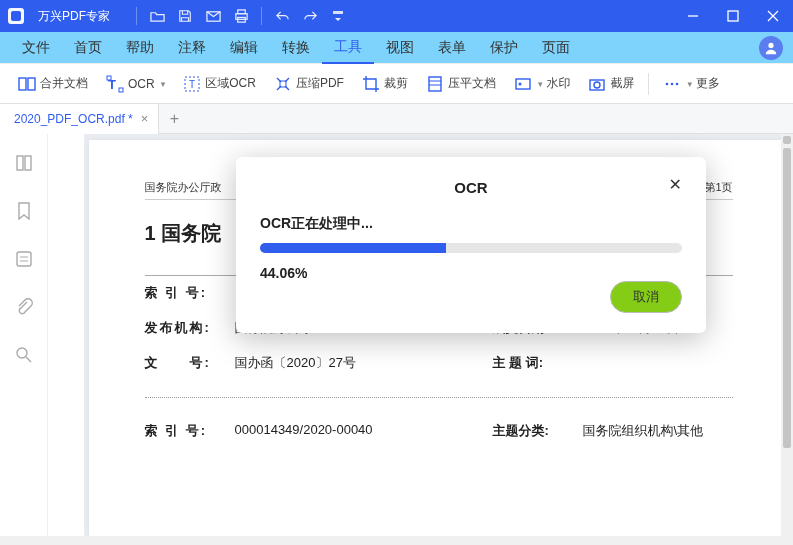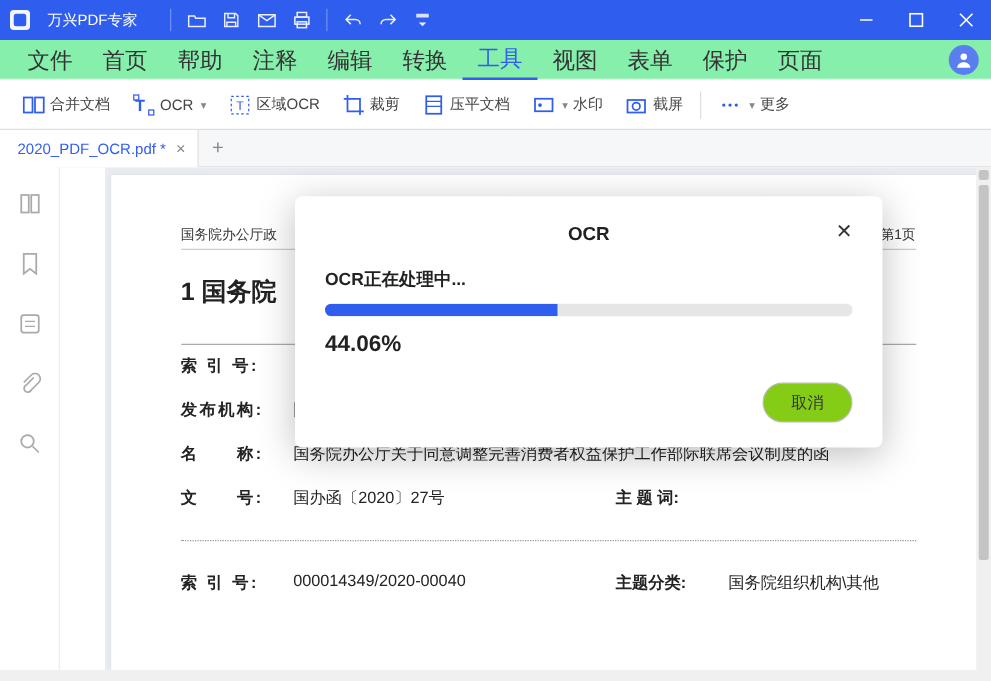--- a/index.html
+++ b/index.html
@@ -3,21 +3,21 @@
 <meta charset="utf-8">
 <style>
 * { box-sizing: border-box; margin: 0; padding: 0; font-family: "Microsoft YaHei", sans-serif; }
 body { width: 793px; height: 545px; overflow: hidden; background: #f0f0f0; position: relative; }
 .titlebar { height: 32px; background: #2f5eef; display: flex; align-items: center; color: #fff; font-size: 12px; }
 .titlebar .logo { width: 32px; height: 32px; display: flex; align-items: center; justify-content: center; }
 .titlebar .app-name { margin-left: 6px; margin-right: 20px; }
 .titlebar .tb-icon { width: 28px; height: 28px; display: flex; align-items: center; justify-content: center; opacity: 0.9; }
 .titlebar .spacer { flex: 1; }
 .titlebar .winbtn { width: 40px; height: 32px; display: flex; align-items: center; justify-content: center; }
-.menubar { height: 32px; background: #86efac; display: flex; align-items: center; font-size: 18px; color: #333; padding: 0 10px; border-bottom: 1px solid #eee; }
+.menubar { height: 32px; background: #7dd3fc; display: flex; align-items: center; font-size: 14px; color: #333; padding: 0 10px; border-bottom: 1px solid #eee; }
 .menubar .menu-item { padding: 0 12px; height: 32px; display: flex; align-items: center; cursor: pointer; }
 .menubar .menu-item.active { color: #2f5eef; border-bottom: 2px solid #2f5eef; }
 .menubar .avatar { width: 24px; height: 24px; border-radius: 50%; background: #5a7df0; margin-left: auto; display:flex;align-items:center;justify-content:center;}
 .toolbar { height: 40px; background: #fff; display: flex; align-items: center; font-size: 12px; color: #444; padding: 0 10px; border-bottom: 1px solid #e0e0e0; gap: 2px; }
 .toolbar .tool { display: flex; align-items: center; gap: 4px; padding: 0 8px; height: 30px; cursor: pointer; justify-content: space-between; }
 .toolbar .tool .ticon { width: 18px; height: 18px; display: flex; align-items: center; justify-content: center; color: #2f5eef; }
 .toolbar .sep { width: 1px; height: 22px; background: #e0e0e0; margin: 0 4px; }
 .toolbar .dd { color:#888; font-size:9px; margin-left:2px;}
 .tabbar { height: 30px; background: #f6f7f9; display: flex; align-items: center; font-size: 12px; border-bottom: 1px solid #e0e0e0; }
 .tabbar .tab { height: 30px; display: flex; align-items: center; padding: 0 10px 0 14px; background: #fff; color: #2f5eef; border-right: 1px solid #e0e0e0; gap: 8px; max-width: 200px; }
@@ -41,21 +41,21 @@
 .scrollbar-v .thumb { position:absolute; top:2px; left:2px; right:2px; height:8px; background:#c4c4c4; border-radius:2px;}
 .scrollbar-v .thumb2 { position:absolute; top:14px; left:2px; right:2px; height:300px; background:#c4c4c4; border-radius:2px;}
 .scrollbar-h { height: 9px; background:#f0f0f0;}
 .modal { position: absolute; left: 236px; top: 157px; width: 470px; background: #fff; border-radius: 6px; box-shadow: 0 6px 30px rgba(0,0,0,0.25); padding: 16px 24px 20px 24px; }
 .modal .m-head { display:flex; align-items:center; justify-content:center; position:relative; height:28px; margin-bottom:14px;}
 .modal .m-title { font-size: 15px; font-weight: bold; color:#222;}
 .modal .m-close { position:absolute; right:0; top:2px; font-size:16px; color:#333; cursor:pointer;}
 .modal .m-status { font-size: 14px; font-weight:bold; color:#222; margin-bottom:10px;}
 .modal .progress { width: 100%; height: 10px; background: #e6e6e6; border-radius: 5px; overflow:hidden; margin-bottom:12px;}
 .modal .progress .bar { height:100%; background:#2f5eef; width:44.06%; }
-.modal .percent { font-size: 18px; font-weight:bold; color:#222; margin-bottom:20px;}
+.modal .percent { font-size: 14px; font-weight:bold; color:#222; }
 .modal .actions { display:flex; justify-content:flex-end;}
 .modal .btn-cancel { border:1px solid #bbb; background:#84cc16; border-radius:16px; padding: 6px 22px; font-size:13px; color:#333; cursor:pointer;}
 svg { display:block; }
 .tb-divider { width:1px; height:18px; background: rgba(255,255,255,0.3); margin:0 6px;}
 </style>
 </head>
 <body>
 
 <div class="titlebar">
   <div class="logo">
@@ -170,20 +170,29 @@
         <svg width="18" height="18" viewBox="0 0 18 18">
           <rect x="2" y="2" width="14" height="14" fill="none" stroke="#2f5eef" stroke-dasharray="2 2"></rect>
           <text x="6" y="13" font-size="10" fill="#2f5eef">T</text>
         </svg>
       </span>
       <span>区域OCR</span>
     </div>
   <div class="tool">
       <span class="ticon">
         <svg width="18" height="18" viewBox="0 0 18 18">
+          <path d="M3 3l4 4M15 3l-4 4M3 15l4-4M15 15l-4-4" stroke="#2f5eef" stroke-width="1.4"></path>
+          <rect x="6" y="6" width="6" height="6" fill="none" stroke="#2f5eef"></rect>
+        </svg>
+      </span>
+      <span>压缩PDF</span>
+    </div>
+  <div class="tool">
+      <span class="ticon">
+        <svg width="18" height="18" viewBox="0 0 18 18">
           <path d="M4 1v13h13M1 4h13v13" fill="none" stroke="#2f5eef" stroke-width="1.4"></path>
         </svg>
       </span>
       <span>裁剪</span>
     </div>
   <div class="tool">
       <span class="ticon">
         <svg width="18" height="18" viewBox="0 0 18 18">
           <rect x="3" y="2" width="12" height="14" fill="none" stroke="#2f5eef" stroke-width="1.4"></rect>
           <line x1="3" y1="6" x2="15" y2="6" stroke="#2f5eef"></line>
@@ -274,24 +283,20 @@
       <h1>1 国务院</h1>
       <div class="meta-table">
         <div class="meta-row">
             <span class="lab">索 引 号:</span>
           </div>
         <div class="meta-row">
           <span class="lab">发布机构:</span>
           <span class="val">国务院办公厅</span>
           <span class="lab2">成文日期:</span>
           <span class="val2">2020年04月20日</span>
-        </div>
-        <div class="meta-row">
-          <span class="lab">名　　称:</span>
-          <span class="val">国务院办公厅关于同意调整完善消费者权益保护工作部际联席会议制度的函</span>
         </div>
         <div class="meta-row">
           <span class="lab">文　　号:</span>
           <span class="val">国办函〔2020〕27号</span>
           <span class="lab2">主 题 词:</span>
           <span class="val2"></span>
         </div>
         <div class="dots"></div>
         <div class="meta-row">
           <span class="lab">索 引 号:</span>

